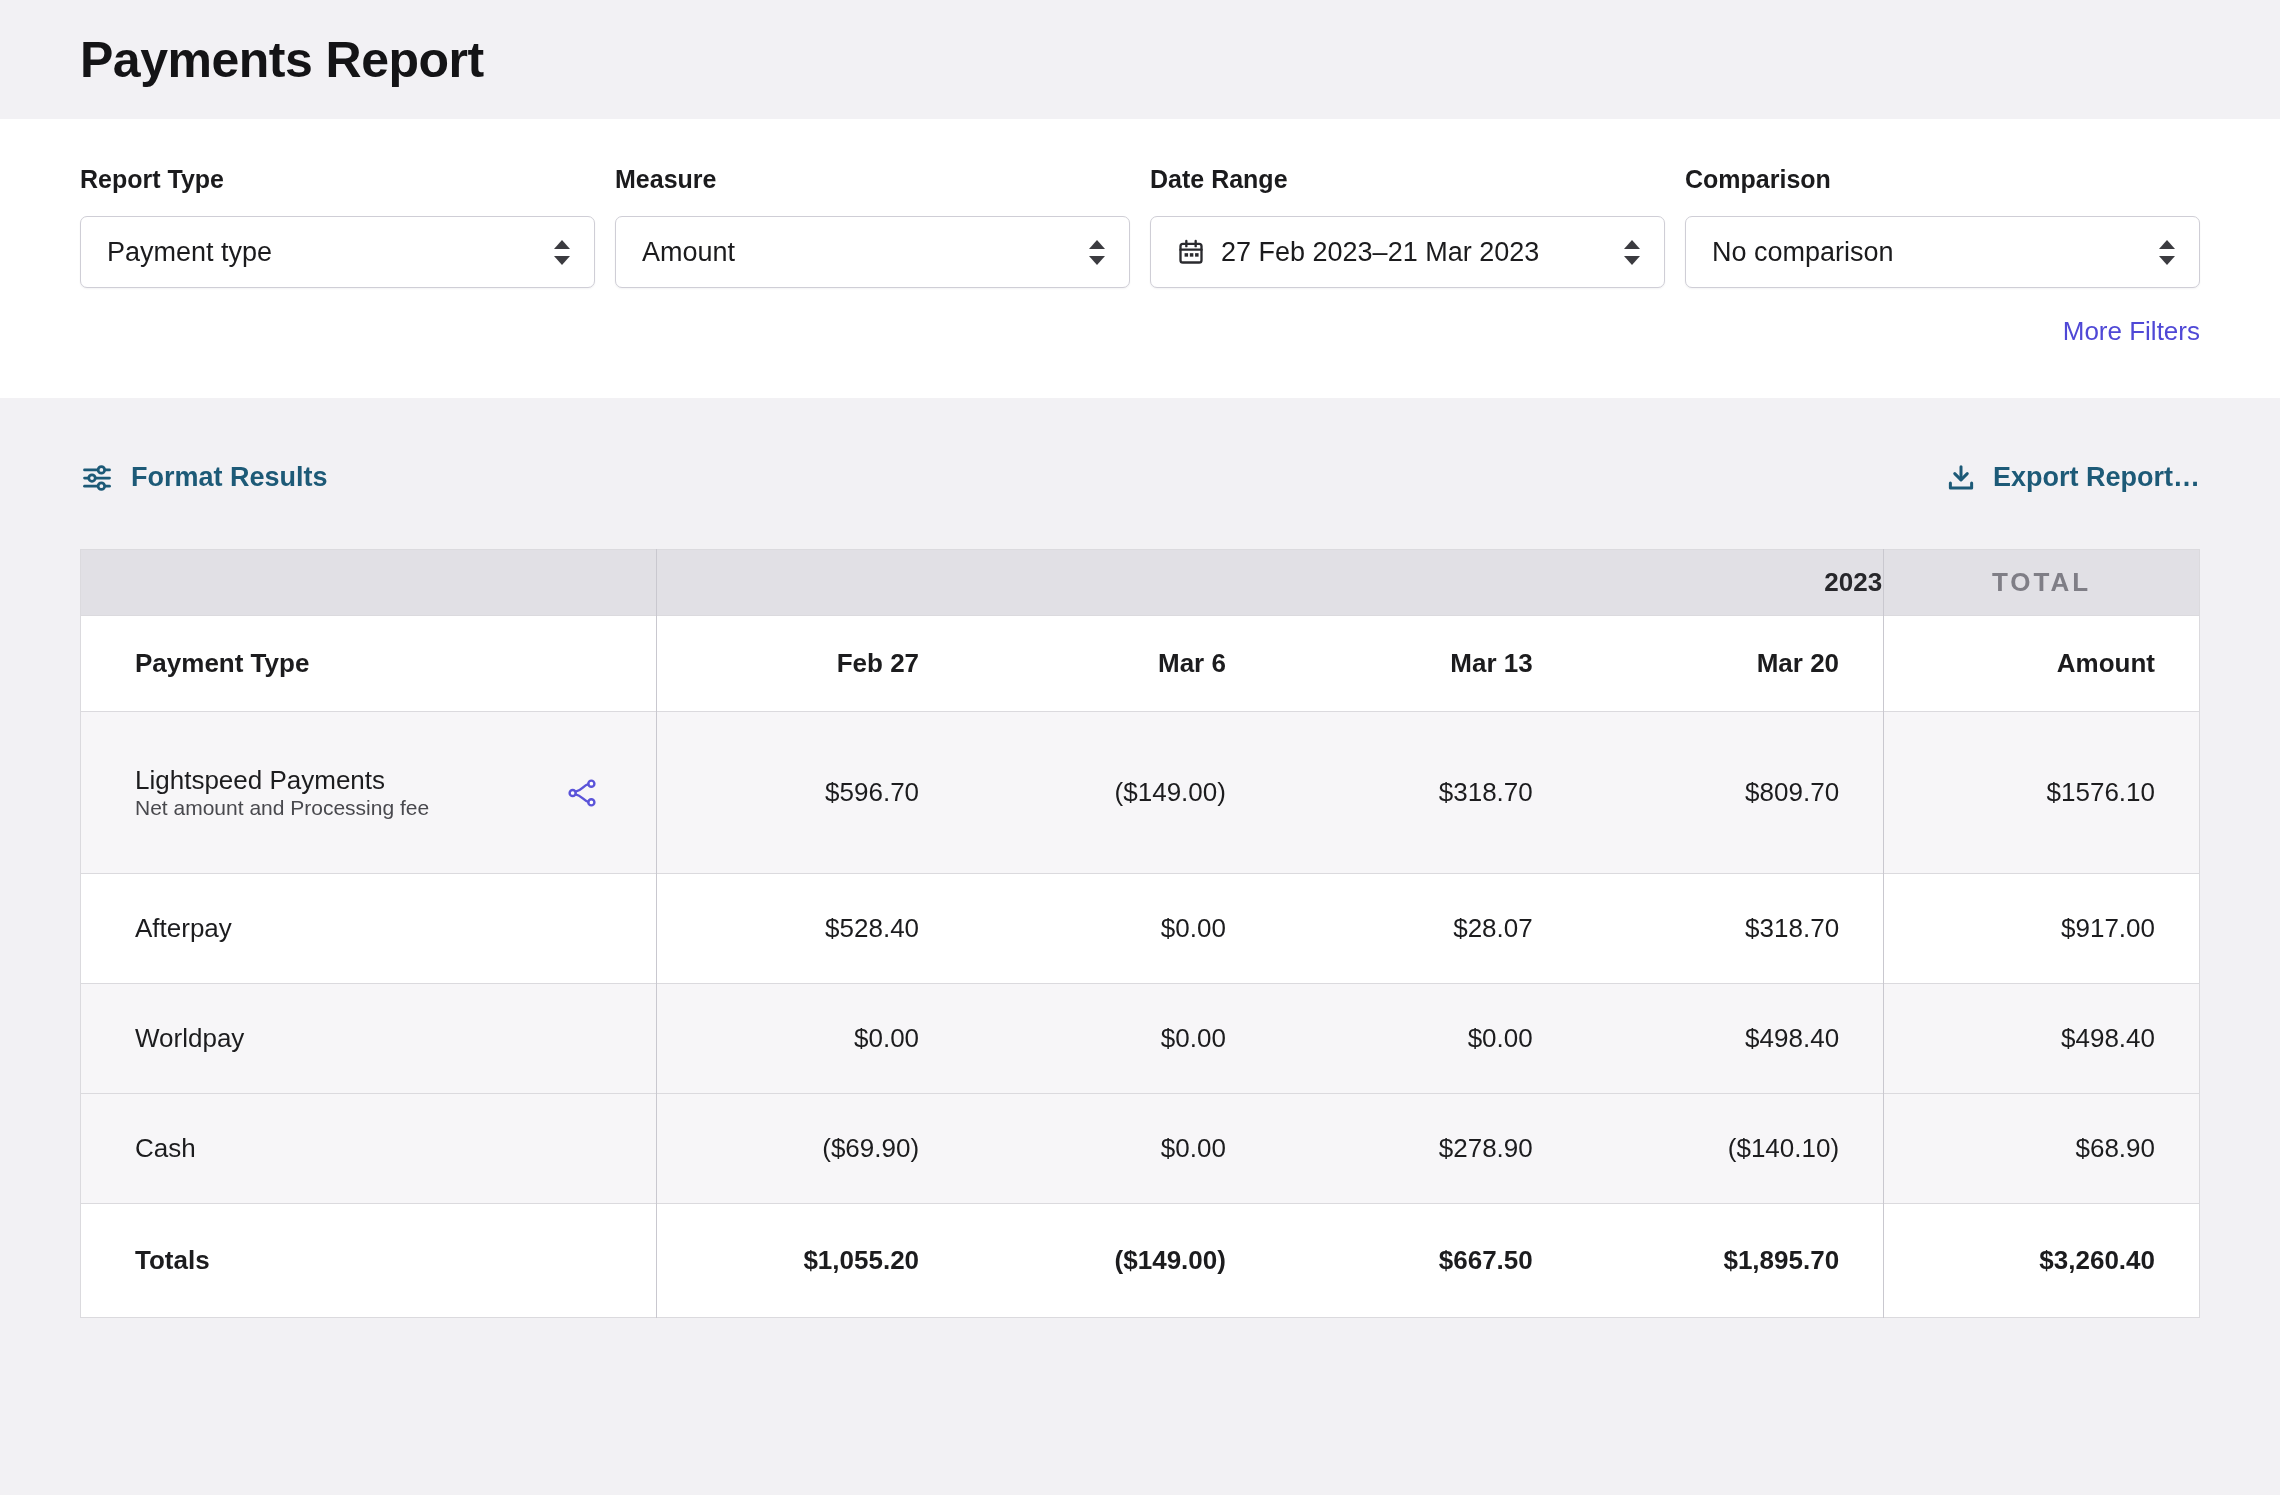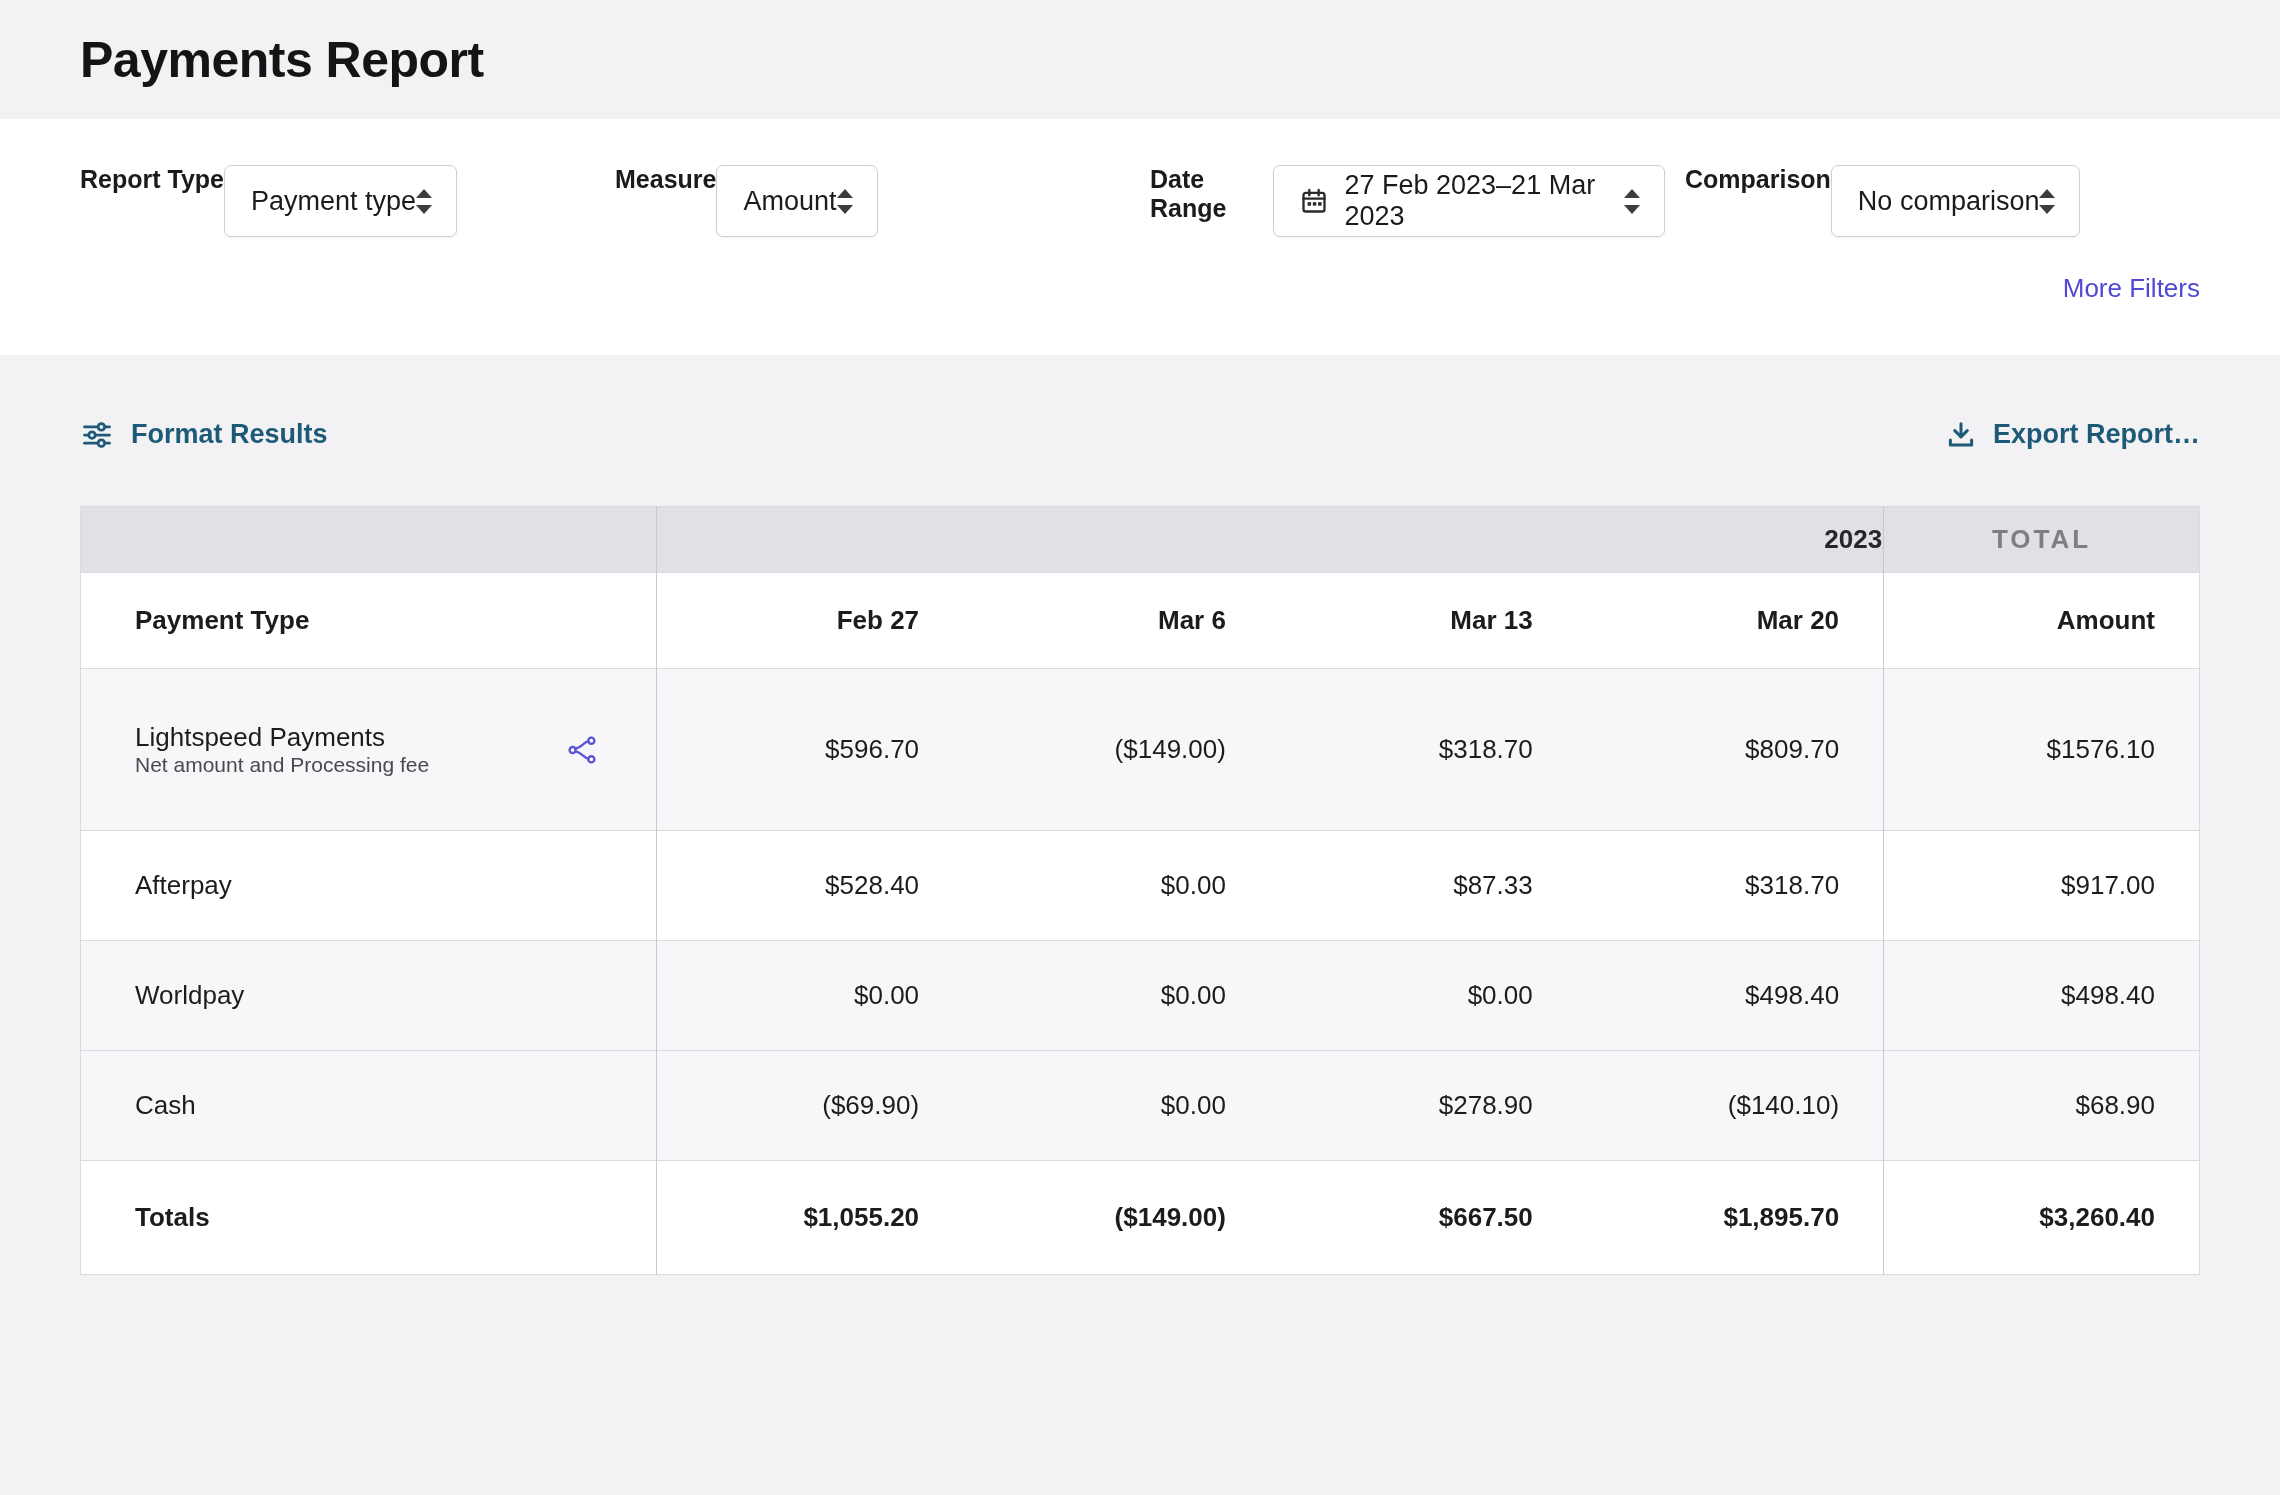--- a/index.html
+++ b/index.html
@@ -27,21 +27,21 @@
     letter-spacing: -0.5px;
     color: #141416;
   }
 
   
   .filter-panel {
     background: #ffffff;
     padding: 46px 80px 48px 80px;
   }
   .filter-row { display: flex; gap: 20px; }
-  .filter-group { flex: 1; display: flex; }
+  .filter-group { flex: 1; display: flex; flex-direction: column; }
   .filter-label {
     font-size: 25px;
     font-weight: 700;
     color: #1b1b1d;
     margin-bottom: 22px;
     line-height: 29px;
   }
   .select {
     height: 72px;
     border: 1px solid #cfced6;
@@ -284,21 +284,21 @@
           <td class="num">($149.00)</td>
           <td class="num">$318.70</td>
           <td class="num">$809.70</td>
           <td class="num v-border">$1576.10</td>
         </tr>
 
         <tr class="row">
           <td class="name-col">Afterpay</td>
           <td class="num v-border">$528.40</td>
           <td class="num">$0.00</td>
-          <td class="num">$87.33</td>
+          <td class="num">$28.07</td>
           <td class="num">$318.70</td>
           <td class="num v-border">$917.00</td>
         </tr>
 
         <tr class="row stripe">
           <td class="name-col">Worldpay</td>
           <td class="num v-border">$0.00</td>
           <td class="num">$0.00</td>
           <td class="num">$0.00</td>
           <td class="num">$498.40</td>

